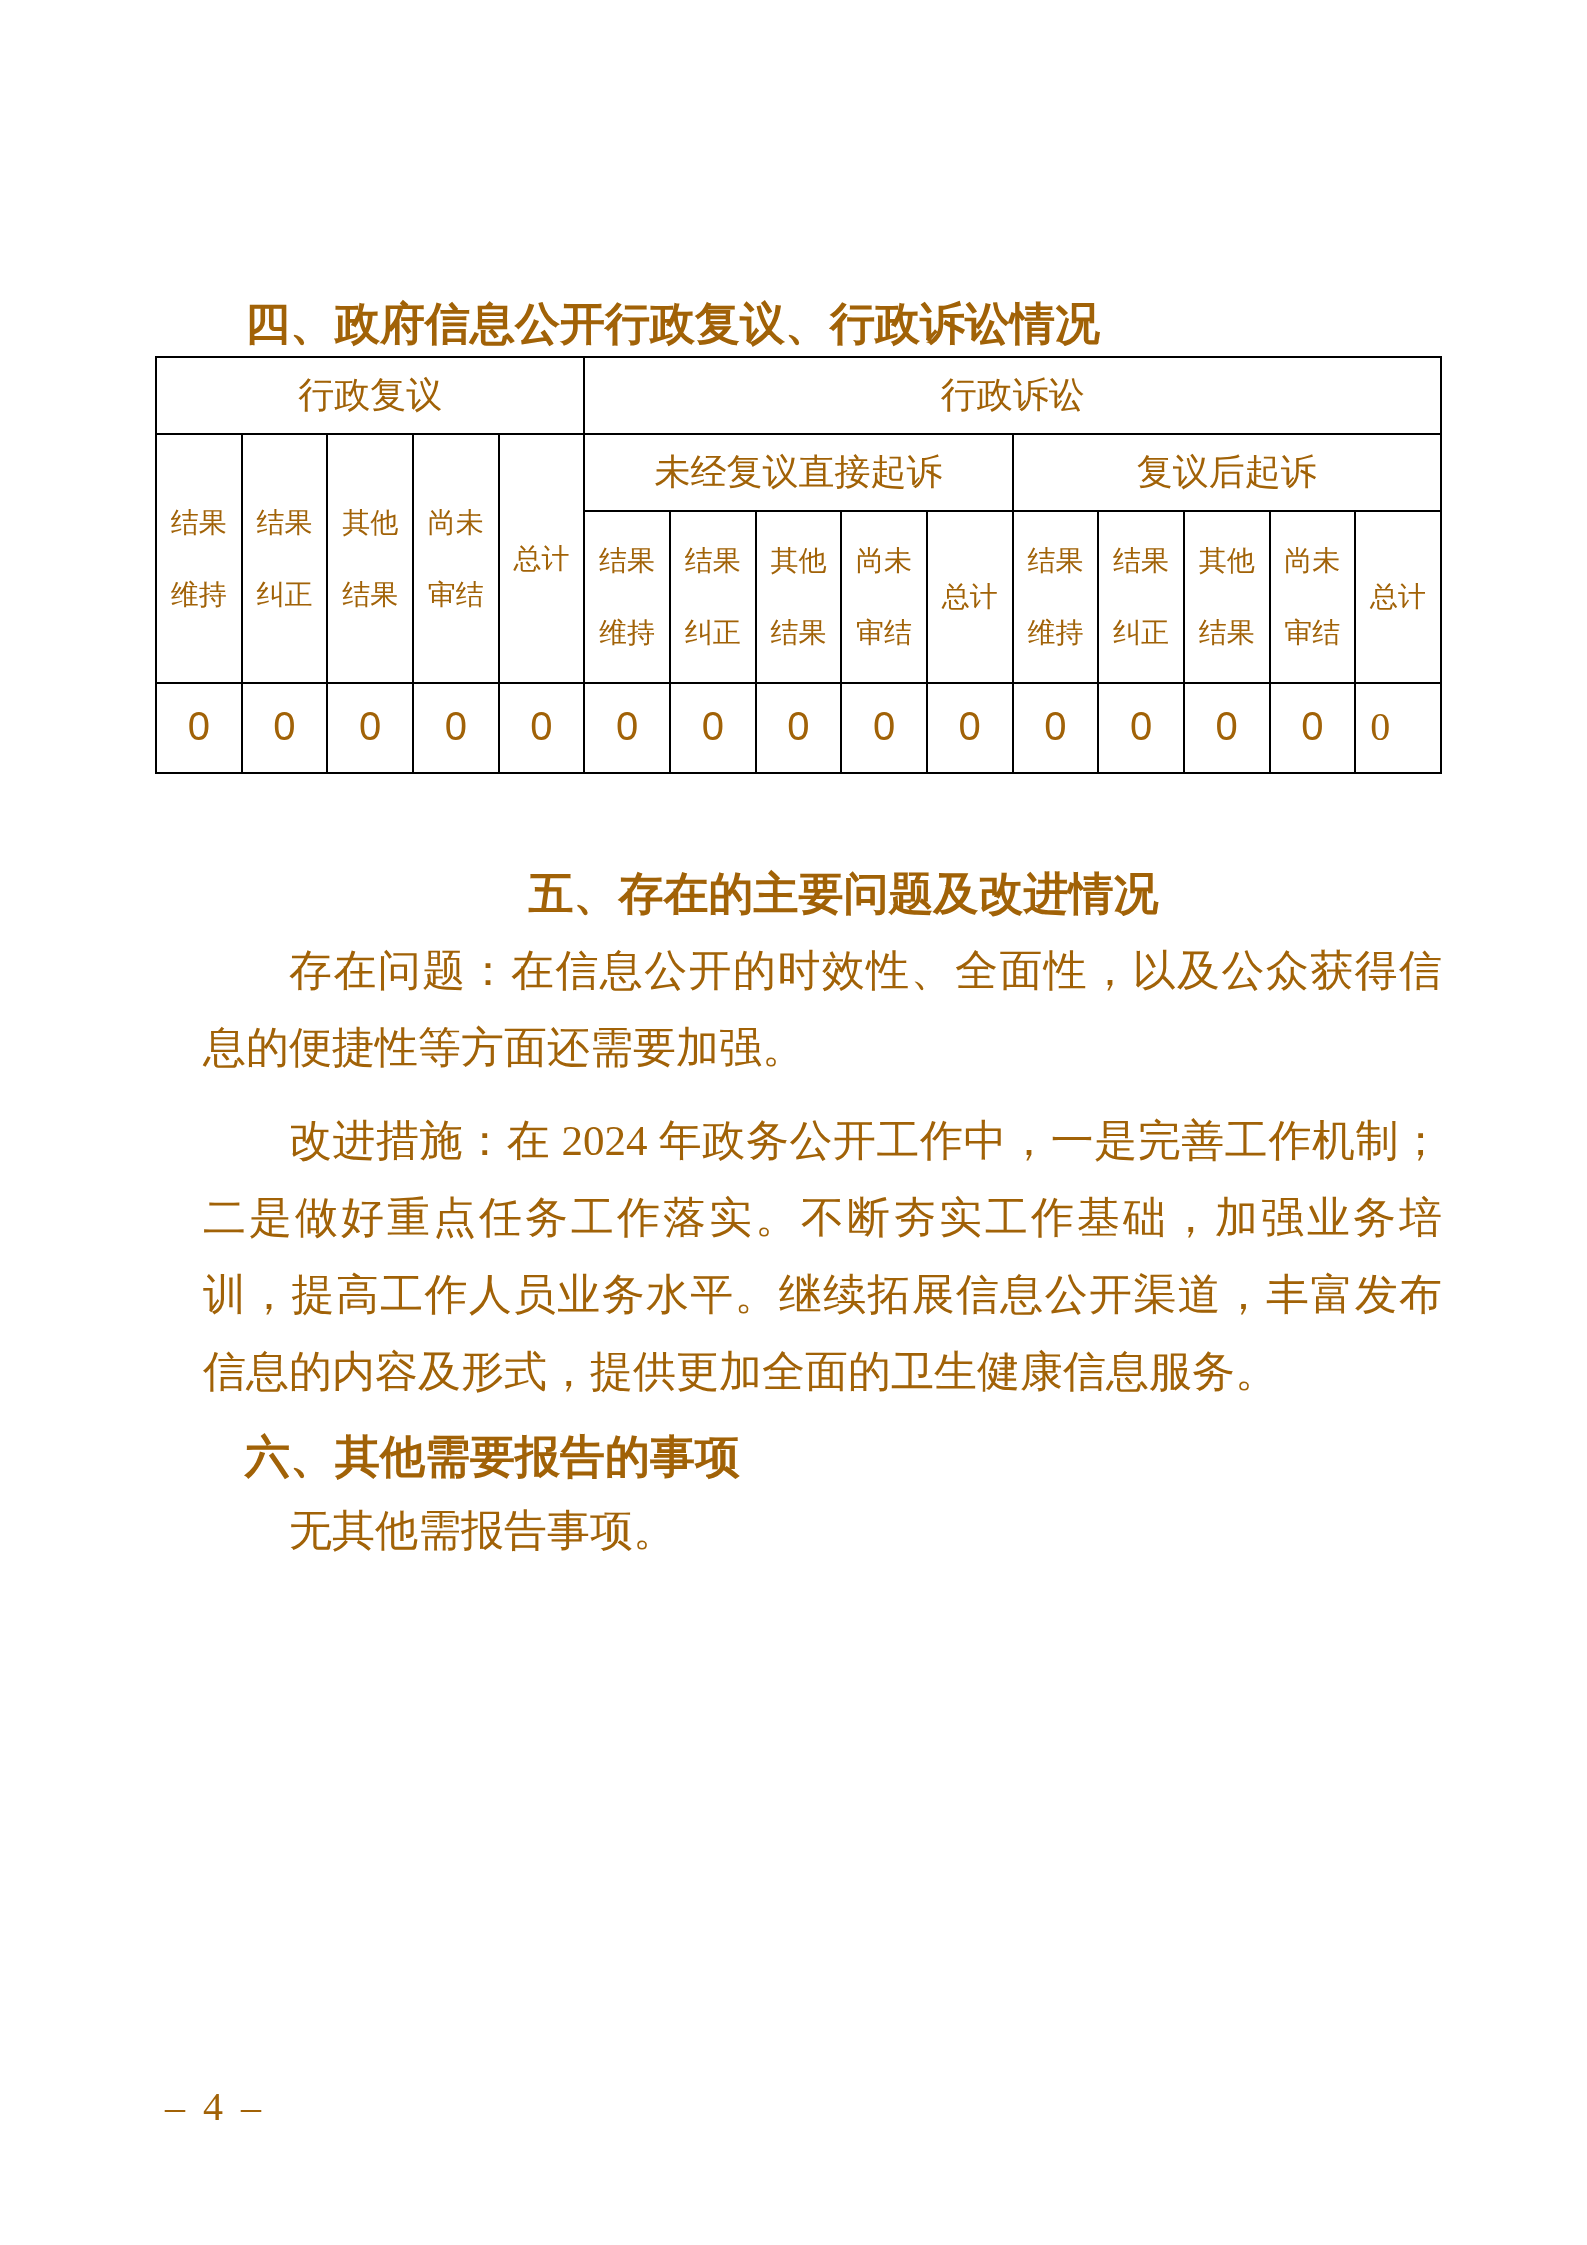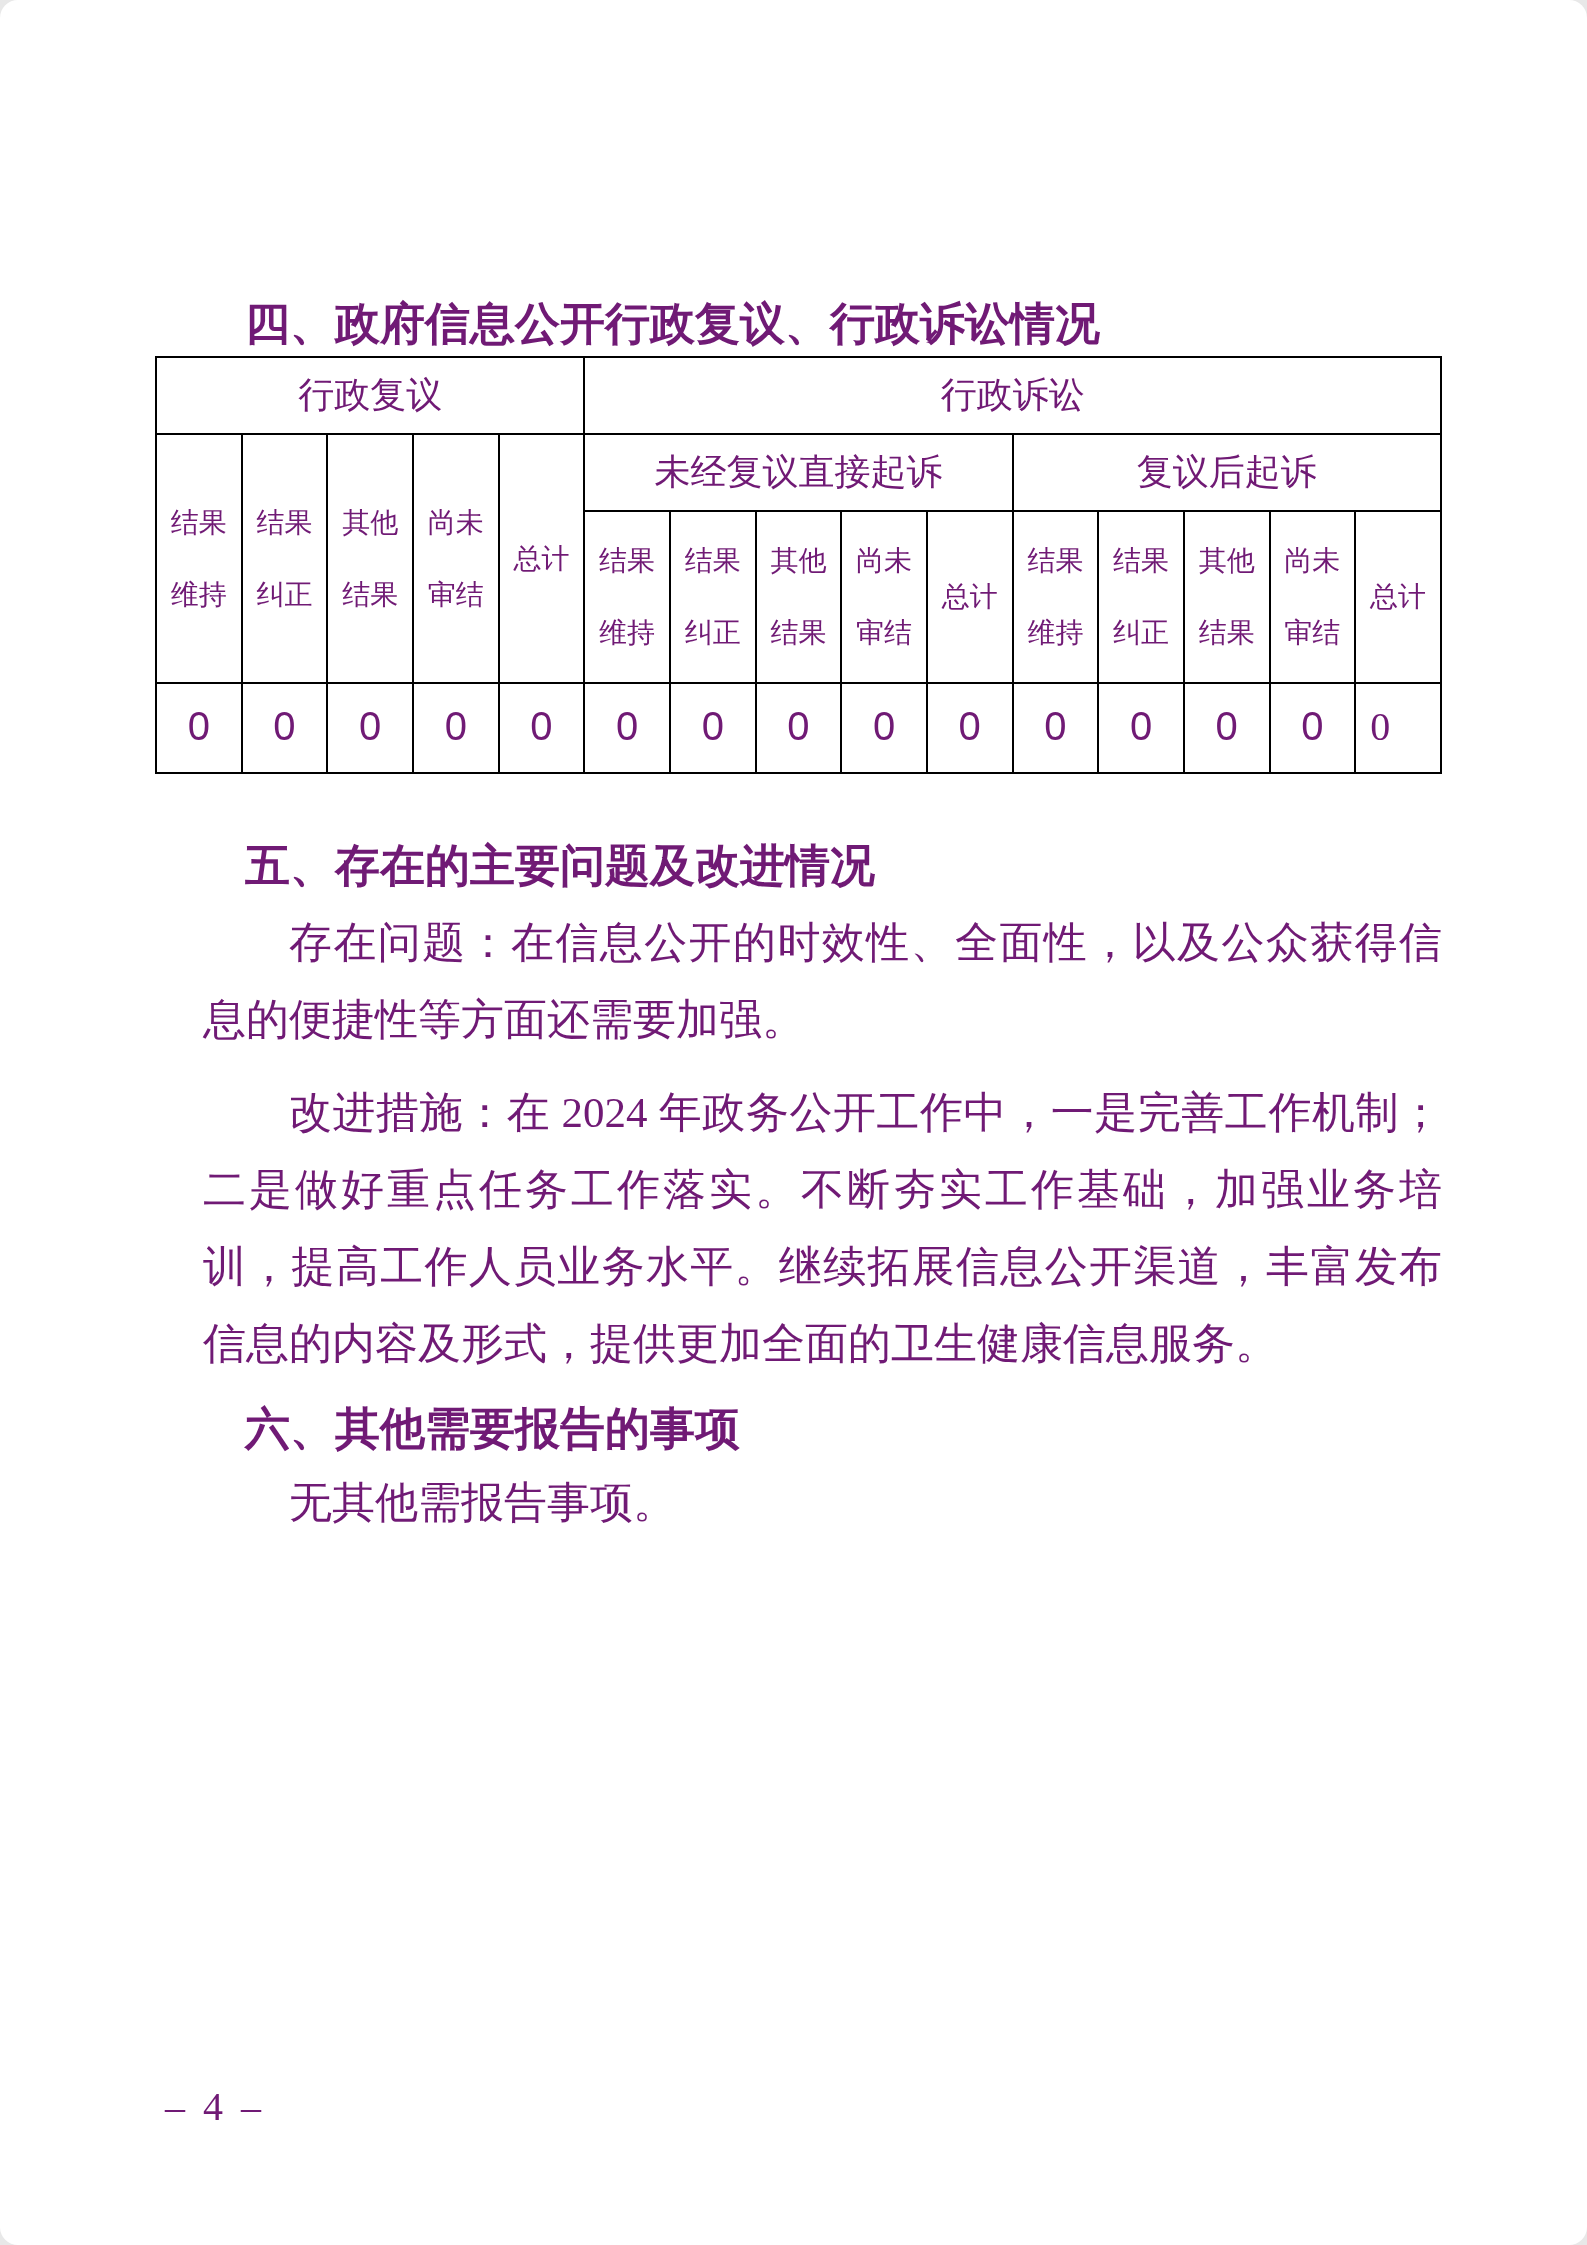--- a/index.html
+++ b/index.html
@@ -3,36 +3,35 @@
 <meta charset="utf-8">
 <style>
   * { margin: 0; padding: 0; box-sizing: border-box; }
   html, body { background: #e8e8e8; }
   .page {
     position: relative;
     width: 1587px;
     height: 2245px;
     margin: 0 auto;
     background: #ffffff;
-    color: #701a75;
+    color: #a16207;
     font-family: "Liberation Serif", serif;
     padding: 294px 145px 0 155px;
     overflow: hidden;
-    border-radius: 18px;
   }
   
   .sec-heading {
     font-family: "Liberation Sans", sans-serif;
     font-weight: 700;
     font-size: 45px;
     line-height: 60px;
     text-indent: 2em;
     white-space: nowrap;
   }
-  .h5 { margin-top: 62px; }
+  .h5 { margin-top: 90px; text-align: center; }
   .h6 { margin-top: 17px; }
 
   
   .body-p {
     font-size: 43px;
     line-height: 77px;
     text-align: justify;
     text-justify: inter-character;
     text-indent: 2em;
     margin-left: 48px;

